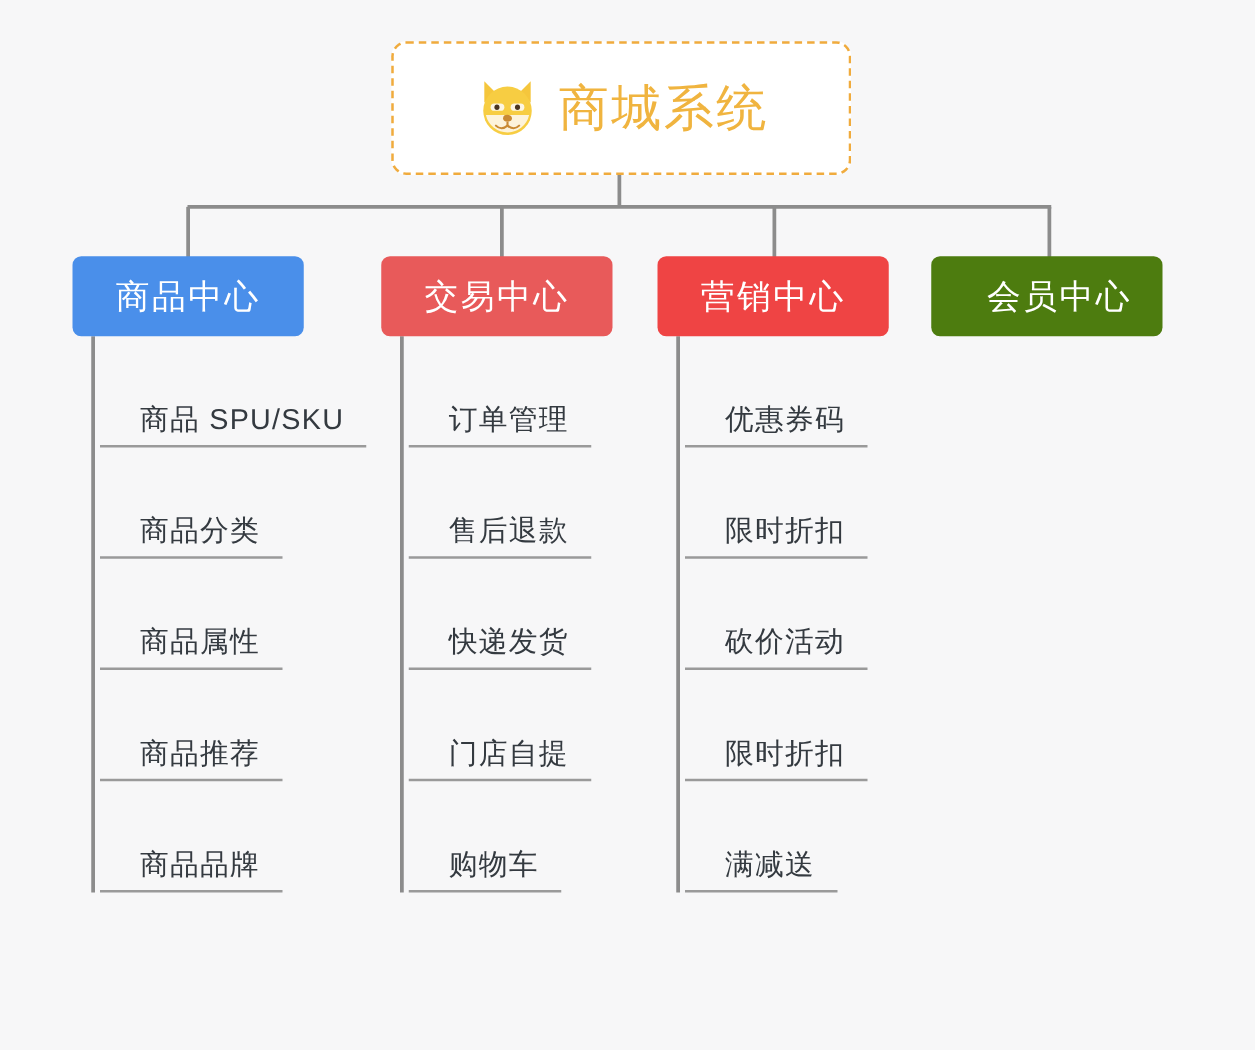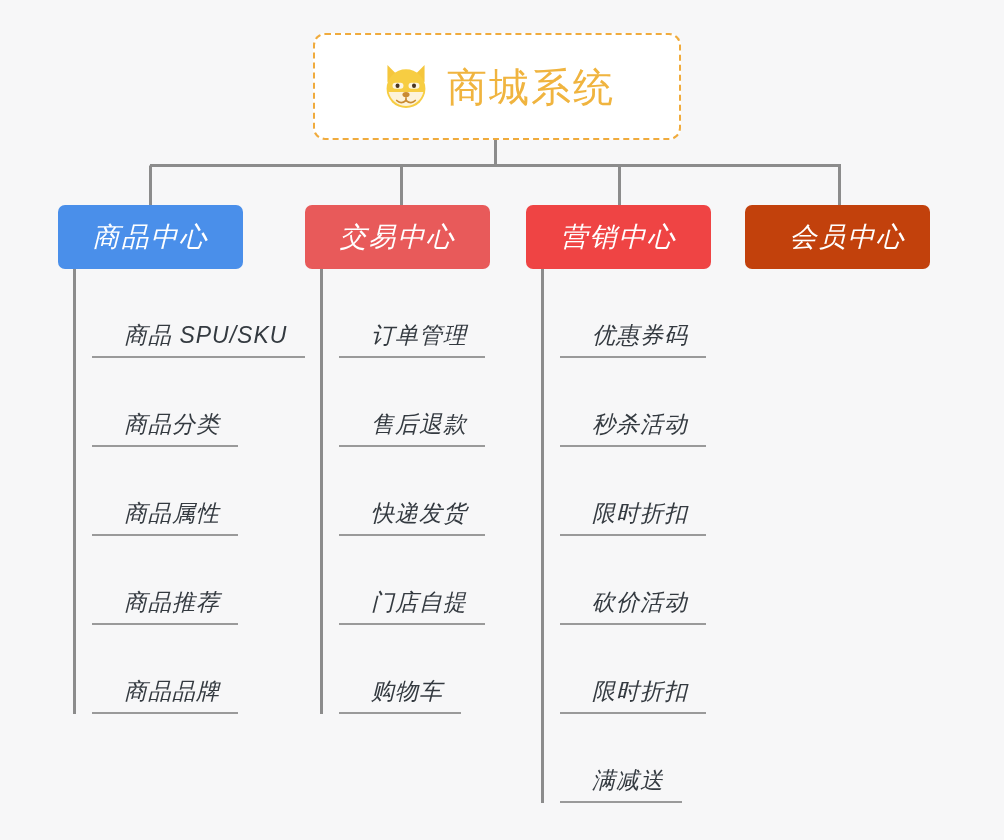--- a/index.html
+++ b/index.html
@@ -59,21 +59,20 @@
   .columns {
     position: absolute;
     left: 0;
     top: 205px;
     width: 1004px;
     display: flex;
   }
   .column {
     width: 219px;
     position: relative;
-    font-style: italic;
   }
   .col-pad { position: relative; }
 
   .cat-header {
     height: 64px;
     border-radius: 7px;
     color: #ffffff;
     font-size: 27px;
     letter-spacing: 2px;
     display: flex;
@@ -88,21 +87,21 @@
     position: relative;
     margin-left: 15px;
     border-left: 3px solid #8c8c8c;
     padding-top: 0px;
   }
   .leaf-item {
     height: 89px;
     position: relative;
     display: flex;
     align-items: flex-end;
-    padding-left: 16px;
+    padding-left: 4px;
   }
   .leaf-inner {
     display: inline-block;
     border-bottom: 2px solid #9a9a9a;
     padding: 0 18px 6px 32px;
     font-size: 23px;
     color: #343a40;
     letter-spacing: 1px;
     white-space: nowrap;
     line-height: 1.2;
@@ -196,39 +195,36 @@
   <div class="column">
     <div class="col-pad" style="margin-left:88px; width:185px;">
       <div class="cat-header" style="background:#ef4444;">
         <span>营销中心</span>
       </div>
       <div class="leaf-list">
         <div class="leaf-item">
           <span class="leaf-inner">优惠券码</span>
         </div>
         <div class="leaf-item">
-          <span class="leaf-inner">秒杀活动</span>
-        </div>
-        <div class="leaf-item">
           <span class="leaf-inner">限时折扣</span>
         </div>
         <div class="leaf-item">
           <span class="leaf-inner">砍价活动</span>
         </div>
         <div class="leaf-item">
           <span class="leaf-inner">限时折扣</span>
         </div>
         <div class="leaf-item">
           <span class="leaf-inner">满减送</span>
         </div>
       </div>
     </div>
   </div>
 
   <div class="column">
     <div class="col-pad" style="margin-left:88px; width:185px;">
-      <div class="cat-header" style="background:#c2410c;padding-left:20px;">
+      <div class="cat-header" style="background:#4d7c0f;padding-left:20px;">
         <span>会员中心</span>
       </div>
     </div>
   </div>
 
 </div>
 
 </body></html>

